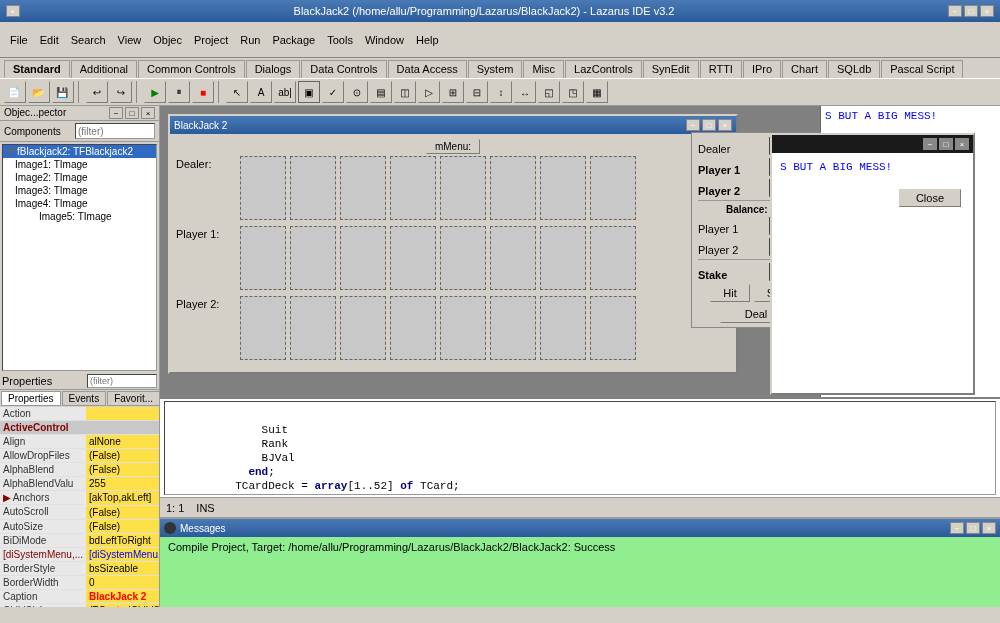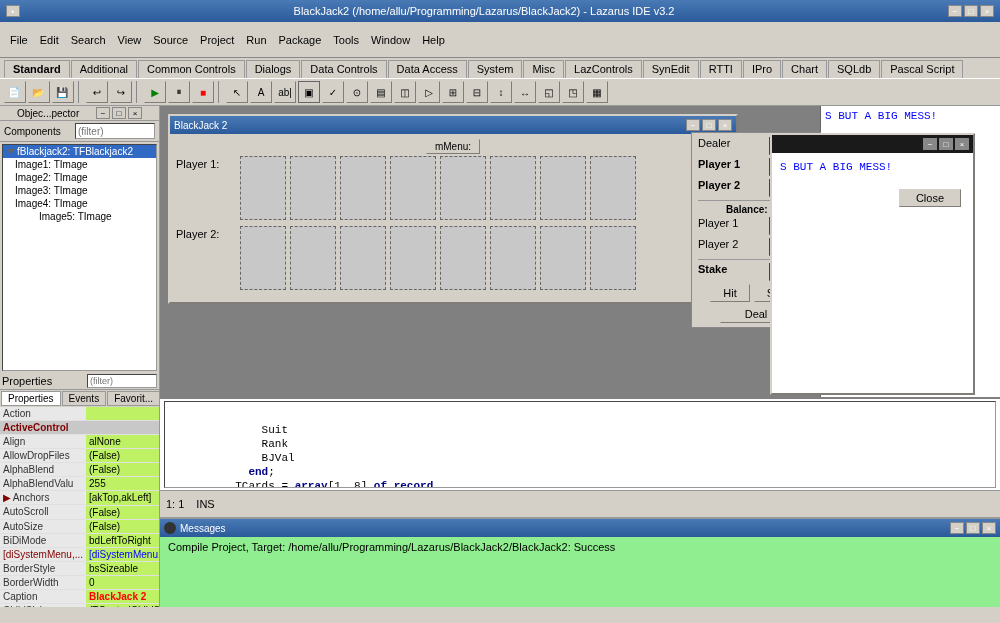--- a/index.html
+++ b/index.html
@@ -36,52 +36,52 @@
     .tree-item.selected { background: #316ac5; color: white; }
     .tree-indent { padding-left: 12px; }
     .props-header-row { background: #d4d0c8; border-bottom: 1px solid #999; padding: 1px 2px; display: flex; justify-content: space-between; align-items: center; }
     .props-search { width: 70px; height: 14px; border: 1px inset #999; font-size: 9px; padding: 0 2px; }
     .props-tabs { display: flex; gap: 1px; padding: 1px; }
     .props-tab { padding: 1px 6px; background: #d4d0c8; border: 1px solid #999; font-size: 10px; cursor: pointer; }
     .props-tab.active { background: white; }
     .props-table { width: 100%; font-size: 10px; border-collapse: collapse; }
     .props-table td { padding: 1px 3px; border-bottom: 1px solid #e0e0e0; }
     .props-table td:first-child { background: #e8e8e8; color: #333; width: 85px; }
-    .props-table td:last-child { background: #bef264; }
+    .props-table td:last-child { background: #fde047; }
     .props-table tr.category td { background: #c8c8c8; font-weight: bold; color: #800000; }
     
     
     .form-window { background: #d4d0c8; border: 2px outset #d4d0c8; margin: 4px; position: relative; }
     .form-title { background: linear-gradient(to bottom, #4a7ab5, #2a5a9a); color: white; height: 18px; display: flex; align-items: center; padding: 0 4px; font-size: 10px; justify-content: space-between; }
     .form-body { padding: 8px; background: #d4d0c8; }
     
     
     .card-row { display: flex; gap: 4px; margin-bottom: 6px; align-items: flex-start; }
     .card-label { color: black; font-size: 11px; width: 60px; padding-top: 2px; }
     .card-slot { width: 46px; height: 64px; border: 1px dashed #666; background: #c8c8c8; }
-    .game-row { display: flex; justify-content: space-between; align-items: flex-start; margin-bottom: 3px; }
+    .game-row { display: flex; justify-content: space-between; align-items: flex-end; margin-bottom: 3px; }
     .game-input { width: 45px; height: 18px; border: 1px inset #999; background: white; text-align: right; font-size: 10px; padding: 0 2px; }
     .btn-row { display: flex; gap: 4px; justify-content: center; margin-top: 2px; }
     .game-btn { padding: 2px 12px; background: #d4d0c8; border: 1px outset #d4d0c8; font-size: 11px; cursor: pointer; }
 
     
     .code-editor { flex: 1; background: white; margin: 2px 4px; border: 1px inset #999; padding: 21px; font-family: 'Courier New', monospace; font-size: 11px; overflow: hidden; position: relative; }
     .code-line { display: flex; align-items: flex-start; line-height: 14px; }
     .line-num { color: #888; width: 28px; text-align: right; margin-right: 8px; flex-shrink: 0; font-size: 10px; }
     .code-text { white-space: pre; }
     .kw { color: #000080; font-weight: bold; }
-    .status-bar { background: #d4d0c8; height: 27px; display: flex; align-items: center; padding: 0 6px; border-top: 1px solid #999; font-size: 11px; gap: 12px; }
+    .status-bar { background: #d4d0c8; height: 20px; display: flex; align-items: center; padding: 0 6px; border-top: 1px solid #999; font-size: 11px; gap: 12px; }
     
     
     .messages-panel { background: #d4d0c8; border-top: 2px solid #999; height: 80px; display: flex; flex-direction: column; }
     .msg-title { background: linear-gradient(to bottom, #4a7ab5, #2a5a9a); color: white; height: 18px; display: flex; align-items: center; padding: 0 4px; font-size: 10px; justify-content: space-between; }
     .msg-body { flex: 1; background: #90ee90; padding: 4px 8px; font-size: 11px; color: black; }
 
     
-    .objinsp-header { background: #d4d0c8; padding: 1px 17px; border-bottom: 1px solid #999; display: flex; justify-content: space-between; align-items: center; font-size: 10px; }
+    .objinsp-header { background: #d4d0c8; padding: 1px 4px; border-bottom: 1px solid #999; display: flex; justify-content: space-between; align-items: flex-start; font-size: 10px; }
     .arrow-down { display: inline-block; width: 0; height: 0; border-left: 4px solid transparent; border-right: 4px solid transparent; border-top: 5px solid #666; }
 
     .prop-scroll { height: 200px; overflow-y: auto; }
   </style>
 </head>
 <body>
 
 <div class="title-bar">
   <div class="win-controls">
     <div class="win-btn">▪</div>
@@ -92,21 +92,21 @@
     <div class="win-btn">□</div>
     <div class="win-btn">×</div>
   </div>
 </div>
 
 <div class="menu-bar">
   <span class="menu-item">File</span>
   <span class="menu-item">Edit</span>
   <span class="menu-item">Search</span>
   <span class="menu-item">View</span>
-  <span class="menu-item">Source</span>
+  <span class="menu-item">Objec</span>
   <span class="menu-item">Project</span>
   <span class="menu-item">Run</span>
   <span class="menu-item">Package</span>
   <span class="menu-item">Tools</span>
   <span class="menu-item">Window</span>
   <span class="menu-item">Help</span>
 </div>
 
 <div class="toolbar-area">
 
@@ -291,20 +291,31 @@
               <div class="win-btn">□</div>
               <div class="win-btn">×</div>
             </div>
           </div>
           <div class="form-body" style="position:relative; padding:6px;">
 
             <div style="text-align:center; margin-bottom:4px;">
               <span style="background:#d4d0c8; border:1px outset #d4d0c8; padding:1px 8px; font-size:10px;">mMenu:</span>
             </div>
 
+            <div class="card-row">
+              <span class="card-label">Dealer:</span>
+              <div class="card-slot"></div>
+              <div class="card-slot"></div>
+              <div class="card-slot"></div>
+              <div class="card-slot"></div>
+              <div class="card-slot"></div>
+              <div class="card-slot"></div>
+              <div class="card-slot"></div>
+              <div class="card-slot"></div>
+            </div>
 
             <div class="card-row">
               <span class="card-label">Player 1:</span>
               <div class="card-slot"></div>
               <div class="card-slot"></div>
               <div class="card-slot"></div>
               <div class="card-slot"></div>
               <div class="card-slot"></div>
               <div class="card-slot"></div>
               <div class="card-slot"></div>
@@ -387,20 +398,24 @@
           <span class="line-num"></span>
           <span class="code-text">      Rank</span>
         </div>
         <div class="code-line">
           <span class="line-num"></span>
           <span class="code-text">      BJVal</span>
         </div>
         <div class="code-line">
           <span class="line-num"></span>
           <span class="code-text">    <span class="kw">end</span>;</span>
+        </div>
+        <div class="code-line">
+          <span class="line-num"></span>
+          <span class="code-text">  TCardDeck = <span class="kw">array</span>[1..52] <span class="kw">of</span> TCard;</span>
         </div>
         <div class="code-line">
           <span class="line-num"></span>
           <span class="code-text">  TCards = <span class="kw">array</span>[1..8] <span class="kw">of record</span></span>
         </div>
         <div class="code-line">
           <span class="line-num" style="color:#888;">25</span>
           <span class="code-text">    FaceUp: Boolean;</span>
         </div>
       </div>

